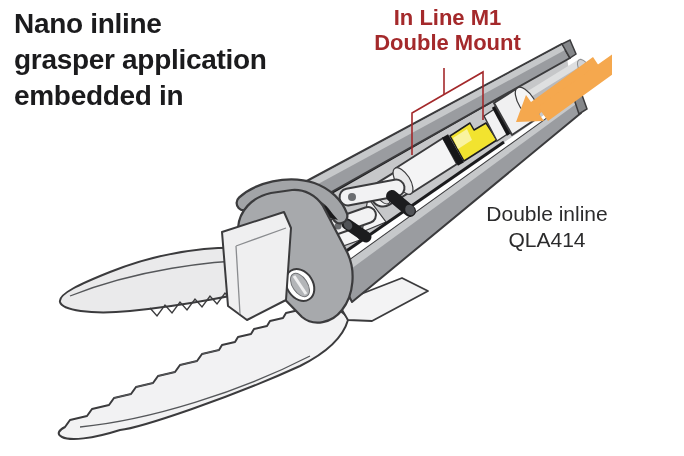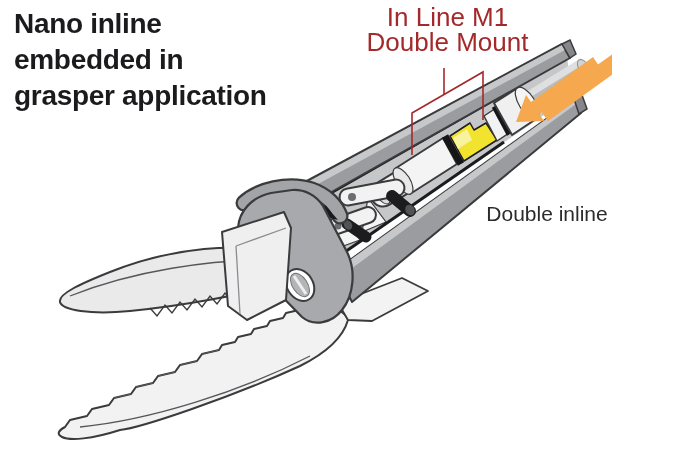--- a/index.html
+++ b/index.html
@@ -4,21 +4,21 @@
 <style>
   html,body{margin:0;padding:0;background:#fff;}
   .stage{position:relative;width:612px;height:456px;background:#FFFFFF;overflow:hidden;
          font-family:"Liberation Sans",sans-serif;}
   .stage svg{position:absolute;left:0;top:0;}
   .title{position:absolute;left:14px;top:6px;width:300px;
          font-size:28px;font-weight:bold;line-height:36px;letter-spacing:-0.3px;color:#1B1B1D;}
   .title span{display:block;}
   .callout{position:absolute;text-align:center;}
   .callout span{display:block;}
-  .callout-red{left:330px;top:5px;width:235px;font-size:26px;font-weight:normal;line-height:25px;color:#A4292B;}
+  .callout-red{left:330px;top:5px;width:235px;font-size:22px;font-weight:bold;line-height:25px;color:#A4292B;}
   .callout-dark{left:412px;top:201px;width:270px;font-size:21px;font-weight:normal;line-height:26px;color:#2B2B2C;}
 </style>
 </head>
 <body>
 
 <div class="stage">
 
 <svg width="684" height="456" viewBox="0 0 684 456">
 
   <g>
@@ -131,26 +131,27 @@
   </g>
 
   <g>
     <polygon points="593,57 531,102 526,95 516,122 544,121 539,114 601,69" fill="#F5A84E"></polygon>
     <polygon points="538,107 621,48 614,38 650,37 638,71 631,61 548,121" fill="#F5A84E"></polygon>
   </g>
 </svg>
 
   <div class="title">
     <span>Nano inline</span>
+    <span>grasper application</span>
     <span>embedded in</span>
-    <span>grasper application</span>
   </div>
 
   <div class="callout callout-red">
     <span>In Line M1</span>
     <span>Double Mount</span>
   </div>
 
   <div class="callout callout-dark">
     <span>Double inline</span>
+    <span>QLA414</span>
   </div>
 
 </div>
 
 </body></html>

